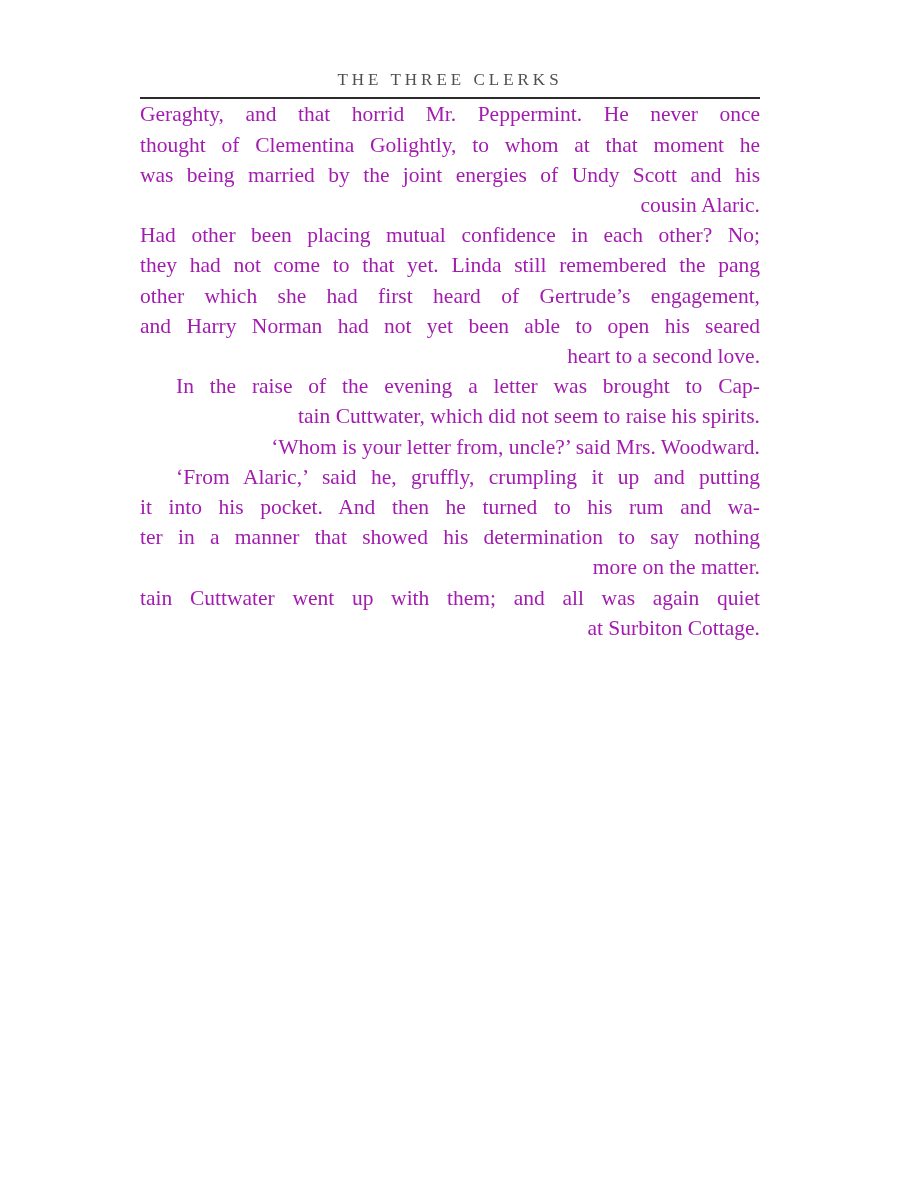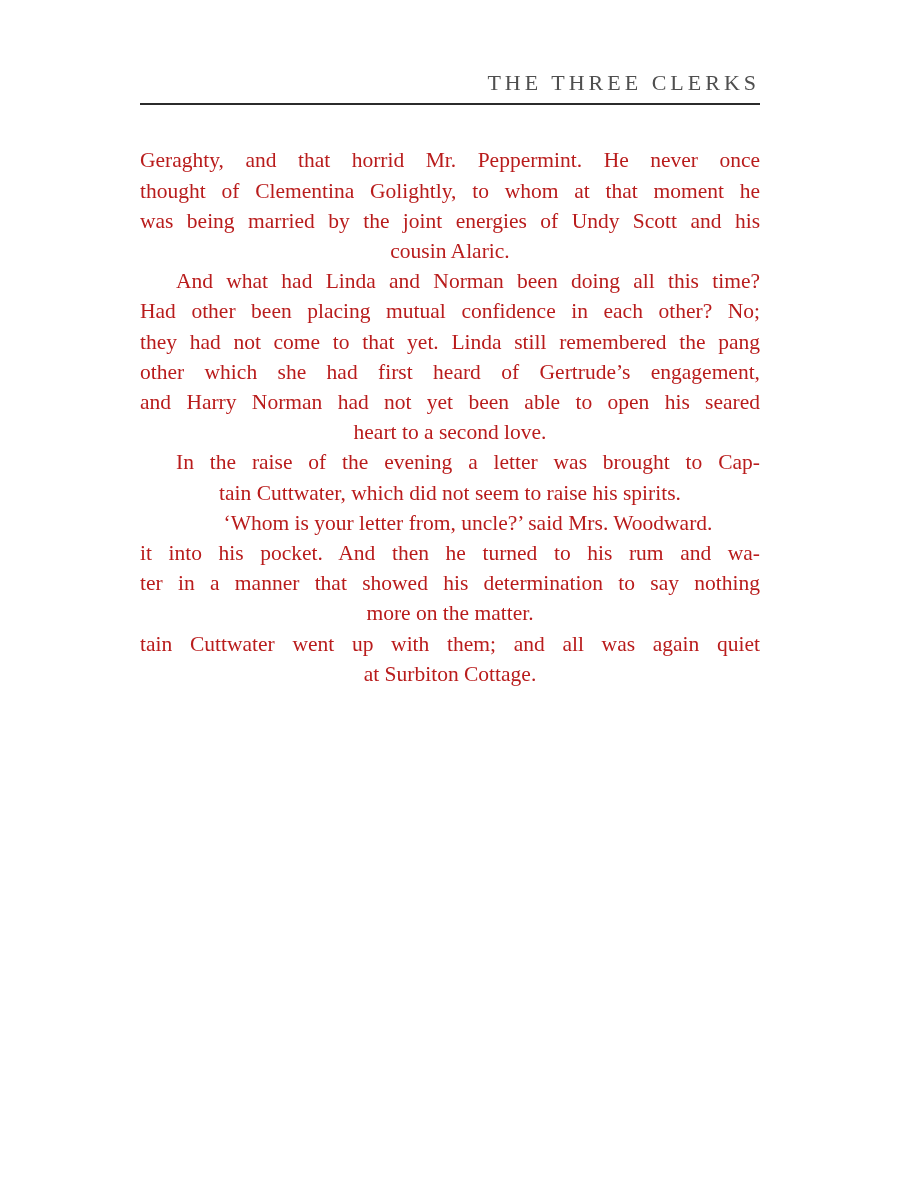--- a/index.html
+++ b/index.html
@@ -13,43 +13,42 @@
     height: 1200px;
     margin: 0 auto;
     background: #ffffff;
     font-family: "Liberation Serif", serif;
     color: #2e2e2e;
     box-sizing: border-box;
     padding: 70px 140px 0 140px;
     overflow: hidden;
   }
   .running-head {
-    text-align: right;
-    font-size: 22px;
+    text-align: center;
+    font-size: 17px;
     letter-spacing: 4px;
     color: #4f4f4f;
     font-weight: 400;
     line-height: 1.2;
     padding-bottom: 7px;
   }
   .head-rule {
     border: none;
     border-top: 2px solid #2b2b2b;
     margin: 0 0 0 0;
     height: 0;
   }
   .text-body {
-    margin-top: 40px;
     font-size: 21.5px;
     line-height: 30.2px;
-    color: #b91c1c;
+    color: #a21caf;
   }
   .paragraph { margin: 0; }
   .line {
-    text-align: center;
+    text-align: right;
     white-space: normal;
   }
   .line.fill {
     text-align: justify;
     text-align-last: justify;
   }
   .line.indent {
     padding-left: 36px;
   }
 </style>
@@ -60,35 +59,35 @@
   <div class="running-head">THE THREE CLERKS</div>
   <hr class="head-rule">
   <div class="text-body">
       <div class="paragraph">
         <div class="line fill">Geraghty, and that horrid Mr. Peppermint. He never once</div>
         <div class="line fill">thought of Clementina Golightly, to whom at that moment he</div>
         <div class="line fill">was being married by the joint energies of Undy Scott and his</div>
         <div class="line">cousin Alaric.</div>
       </div>
       <div class="paragraph">
-        <div class="line fill indent">And what had Linda and Norman been doing all this time?</div>
         <div class="line fill">Had other been placing mutual confidence in each other? No;</div>
         <div class="line fill">they had not come to that yet. Linda still remembered the pang</div>
         <div class="line fill">other which she had first heard of Gertrude’s engagement,</div>
         <div class="line fill">and Harry Norman had not yet been able to open his seared</div>
         <div class="line">heart to a second love.</div>
       </div>
       <div class="paragraph">
         <div class="line fill indent">In the raise of the evening a letter was brought to Cap-</div>
         <div class="line">tain Cuttwater, which did not seem to raise his spirits.</div>
       </div>
       <div class="paragraph">
         <div class="line indent">‘Whom is your letter from, uncle?’ said Mrs. Woodward.</div>
       </div>
       <div class="paragraph">
+        <div class="line fill indent">‘From Alaric,’ said he, gruffly, crumpling it up and putting</div>
         <div class="line fill">it into his pocket. And then he turned to his rum and wa-</div>
         <div class="line fill">ter in a manner that showed his determination to say nothing</div>
         <div class="line">more on the matter.</div>
       </div>
       <div class="paragraph">
         <div class="line fill">tain Cuttwater went up with them; and all was again quiet</div>
         <div class="line">at Surbiton Cottage.</div>
       </div>
     </div>
 </div>

